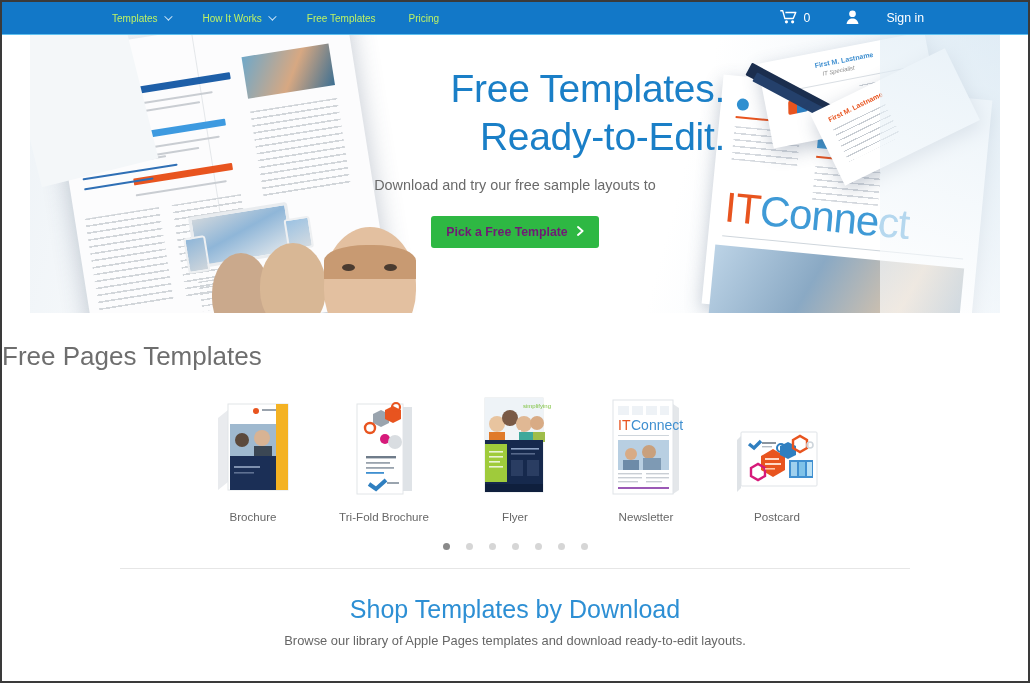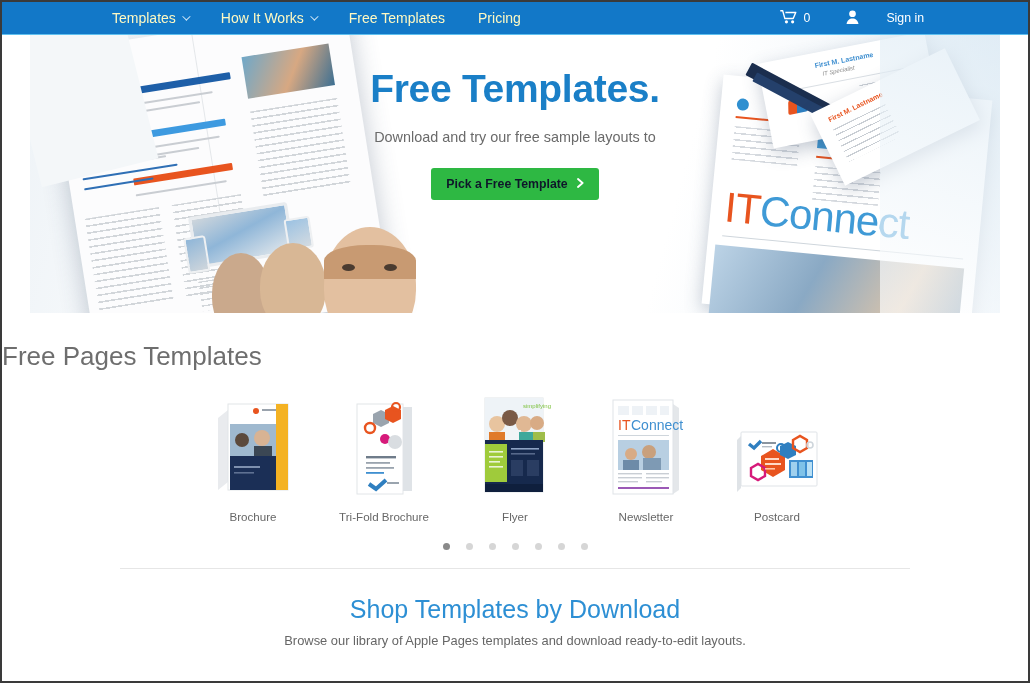--- a/index.html
+++ b/index.html
@@ -42,21 +42,21 @@
   }
 
   
   .navbar {
     height: 33px; background: #1278c8;
     display: flex; align-items: center; position: relative;
     border-bottom: 1px solid #5fc0ef;
   }
   .nav-left { display: flex; align-items: center; margin-left: 110px; }
   .nav-item {
-    color: #fef9c3; font-size: 14px; margin-right: 33px;
+    color: #bef264; font-size: 10px; margin-right: 33px;
     display: flex; align-items: center; cursor: pointer; white-space: nowrap;
   }
   .chev {
     display: inline-block; margin-left: 6px;
     width: 6px; height: 6px; border-right: 1.4px solid #cfe6f8;
     border-bottom: 1.4px solid #cfe6f8; transform: rotate(45deg) translateY(-2px);
   }
   .nav-right {
     position: absolute; right: 104px; display: flex; align-items: center;
   }
@@ -70,29 +70,29 @@
     position: relative; height: 278px; overflow: hidden;
     background: linear-gradient(105deg,#eef3f7 0%,#ffffff 32%,#ffffff 66%,#e4eef6 100%);
     margin: 0 28px;
   }
   .hero-inner { position: absolute; inset: 0; }
   .hero-text {
     position: absolute; left: 50%; transform: translateX(-50%);
     top: 30px; width: 420px; text-align: center; z-index: 9;
   }
   .hero-h1 {
-    font-size: 39px; color: #1a7fc7; font-weight: 700;
-    line-height: 1.23; letter-spacing: -0.3px;
+    font-size: 39px; color: #1a7fc7; font-weight: 400;
+    line-height: 1.23; letter-spacing: -0.3px; text-align: right;
   }
   .hero-sub {
     margin-top: 14px; font-size: 14.4px; color: #6a6a6a; line-height: 1.5;
   }
   .hero-cta {
     display: inline-flex; align-items: center; gap: 9px;
-    margin-top: 19px; background: #2eb843; color: #0f172a;
+    margin-top: 19px; background: #2eb843; color: #701a75;
     font-size: 12.3px; font-weight: 700; padding: 9px 15px;
     border-radius: 3px; border: 0; cursor: pointer;
     font-family: "Liberation Sans", sans-serif;
   }
 
   
   .art { position: absolute; }
   .paper { background:#fff; box-shadow: 0 6px 18px rgba(60,80,110,.30); }
   .line { background:#c9cdd2; height:2px; border-radius:1px; }
 
@@ -271,20 +271,21 @@
                       background:repeating-linear-gradient(#c9ced4 0 1.2px, transparent 1.2px 6px);"></div>
         </div>
       </div>
 
       <div class="art" style="right:0; top:0; width:120px; height:278px; background:linear-gradient(200deg,#dceaf4,#ffffff); opacity:.65;"></div>
     </div>
 
     <div class="hero-text">
       <div class="hero-h1">
         <div>Free Templates.</div>
+        <div>Ready-to-Edit.</div>
       </div>
       <div class="hero-sub">
         <div>Download and try our free sample layouts to</div>
       </div>
       <button class="hero-cta">
         <span>Pick a Free Template</span>
         <span>
           <svg width="7" height="10" viewBox="0 0 7 10">
             <polyline points="1,1 5.6,5 1,9" fill="none" stroke="#fff" stroke-width="1.9" stroke-linecap="round" stroke-linejoin="round"></polyline>
           </svg>

